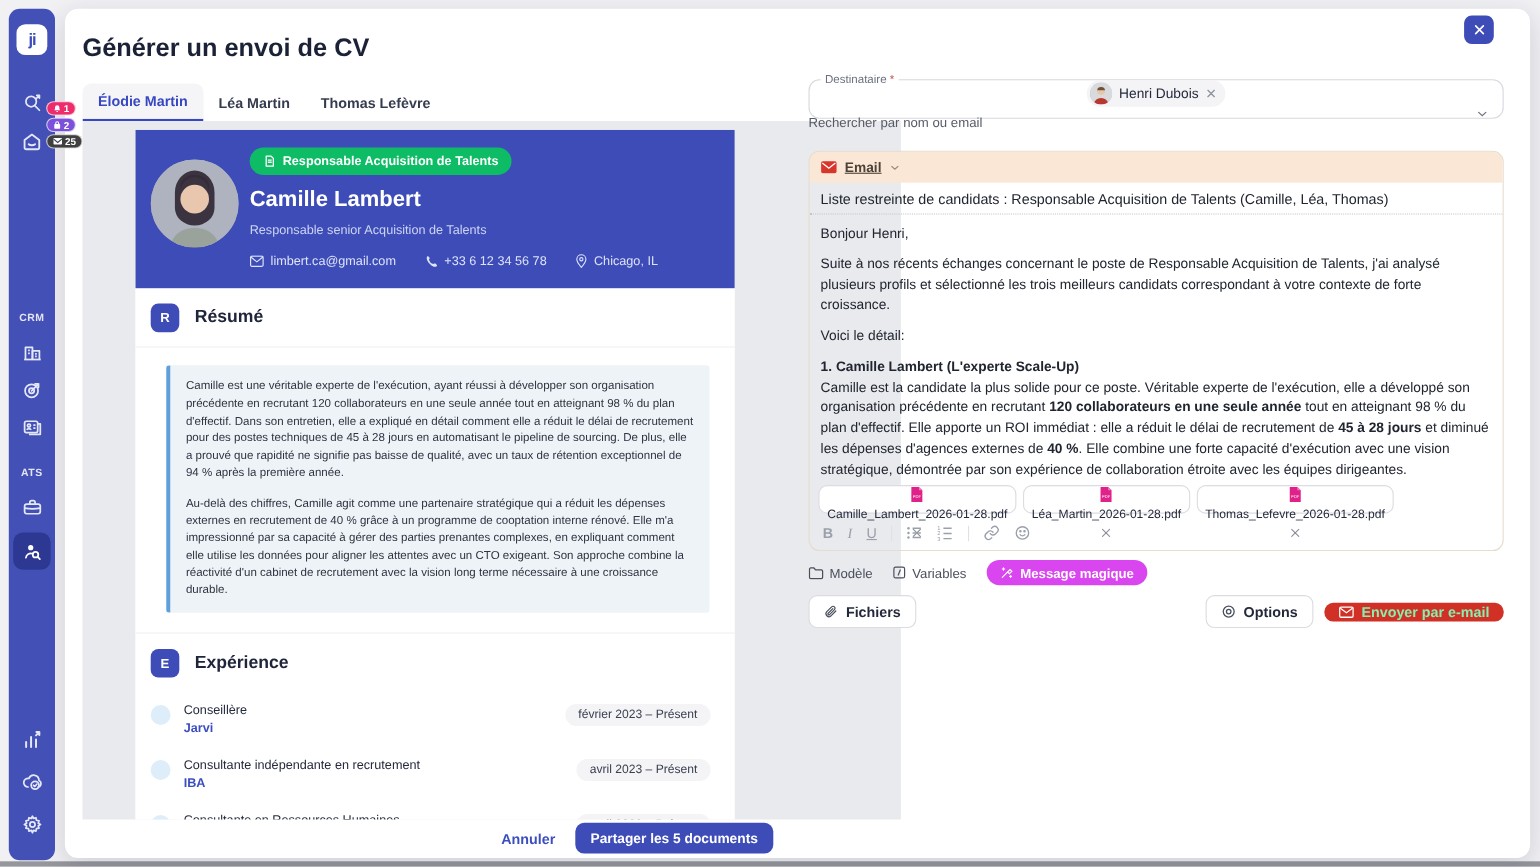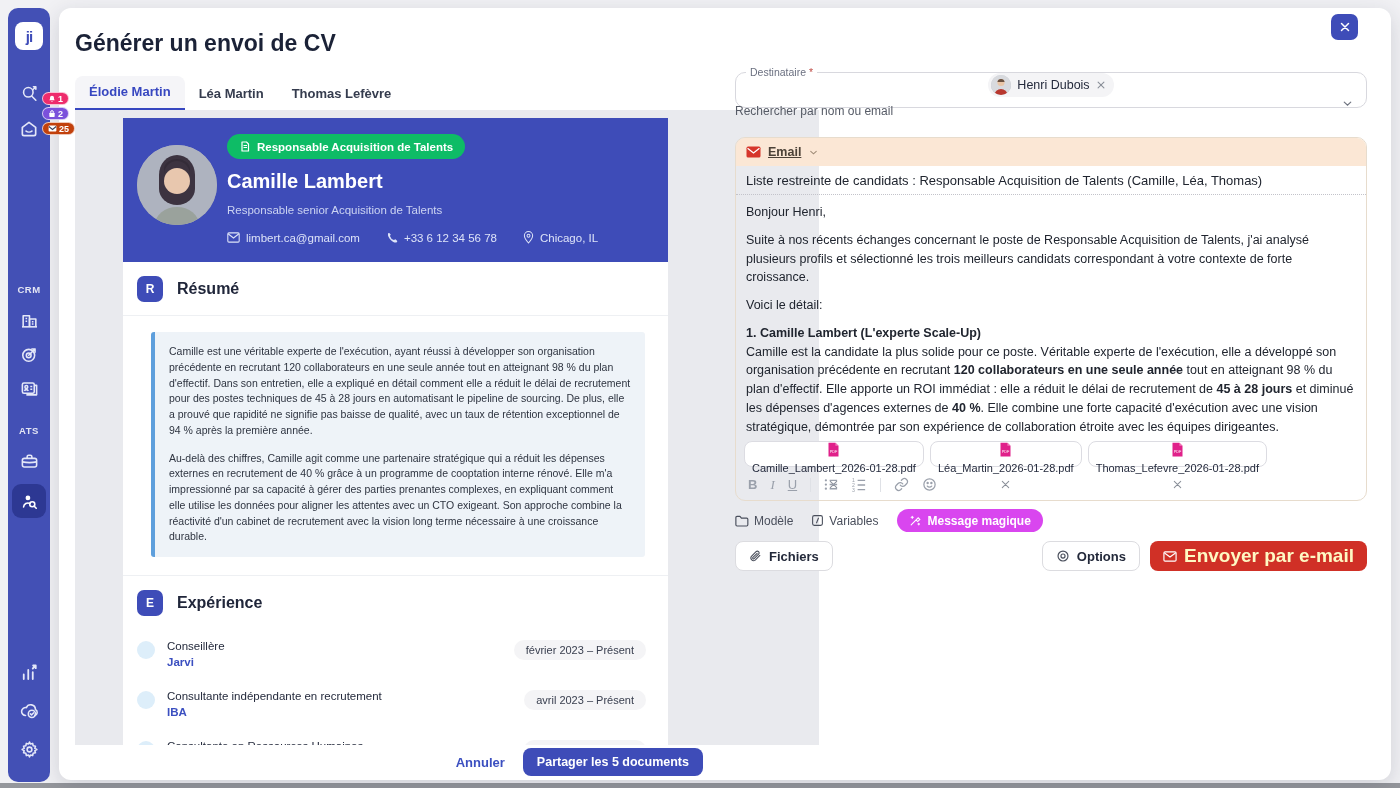--- a/index.html
+++ b/index.html
@@ -114,22 +114,22 @@
   .tools-row { position:absolute; left:676px; top:501px; display:flex; align-items:center; gap:18px; }
   .tool-link { display:inline-flex; align-items:center; gap:5px; font-size:12px; color:#4a4f5c; cursor:pointer; }
   .magic-btn { display:inline-flex; align-items:center; gap:6px; background:#d946ef; color:#fff;
                border:none; border-radius:12px; height:23px; padding:0 12px; font-size:12px;
                font-weight:bold; cursor:pointer; }
 
   .actions-row { position:absolute; left:676px; top:533px; width:632px; display:flex; align-items:center; }
   .btn-outline { display:inline-flex; align-items:center; gap:7px; border:1px solid #dcdce0; background:#fff;
                  border-radius:8px; height:30px; padding:0 13px; font-size:13px; font-weight:bold;
                  color:#23293a; cursor:pointer; }
-  .btn-send { display:inline-flex; align-items:center; gap:7px; background:#d03026; color:#fef9c3; border:none;
-              border-radius:8px; height:30px; padding:0 13px; font-size:19px; font-weight:bold;
+  .btn-send { display:inline-flex; align-items:center; gap:7px; background:#d03026; color:#86efac; border:none;
+              border-radius:8px; height:17px; padding:0 13px; font-size:13px; font-weight:bold;
               cursor:pointer; margin-left:10px; }
   .right-group { margin-left:auto; display:flex; align-items:center; }
 </style>
 </head>
 <body>
 
 <div class="sidebar">
   <div class="logo">ji</div>
 
   <div class="side-ic" style="margin-top:28px">
@@ -156,21 +156,21 @@
       </span>
       <span class="mini-badge" style="background: rgb(123, 81, 219);">
         <span style="display:flex">
           <svg width="8" height="8" viewBox="0 0 24 24" fill="none" stroke="#fff" stroke-width="3">
             <rect x="4" y="8" width="16" height="13" rx="2" fill="#fff" stroke="none"></rect>
             <path d="M8 8 V6 a4 4 0 0 1 8 0 v2"></path>
           </svg>
         </span>
         <span>2</span>
       </span>
-      <span class="mini-badge" style="background: #c2410c;">
+      <span class="mini-badge" style="background: #404040;">
         <span style="display:flex">
           <svg width="9" height="7" viewBox="0 0 24 19" fill="none" stroke="#fff" stroke-width="3">
             <rect x="1.5" y="1.5" width="21" height="16" rx="2" fill="#fff" stroke="none"></rect>
             <path d="M2 4 l10 8 10 -8" stroke="#39415c"></path>
           </svg>
         </span>
         <span>25</span>
       </span>
     </div>
 

